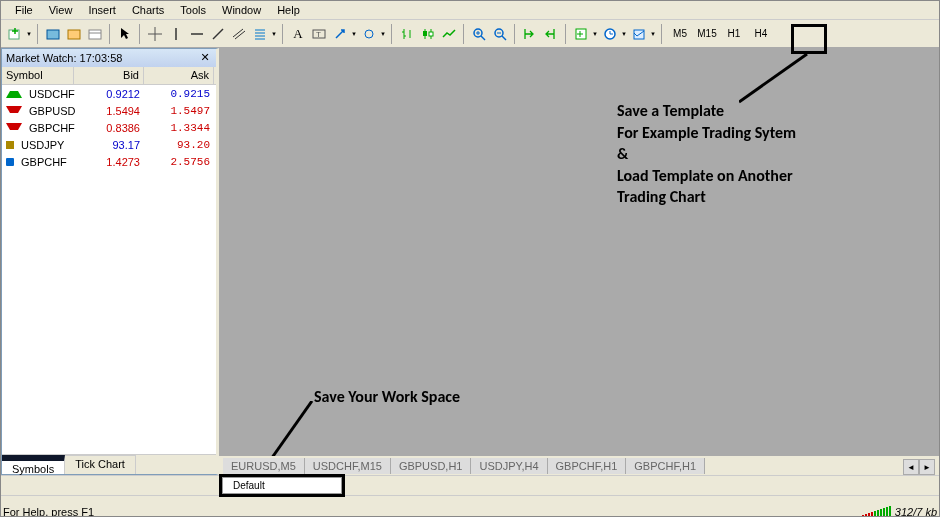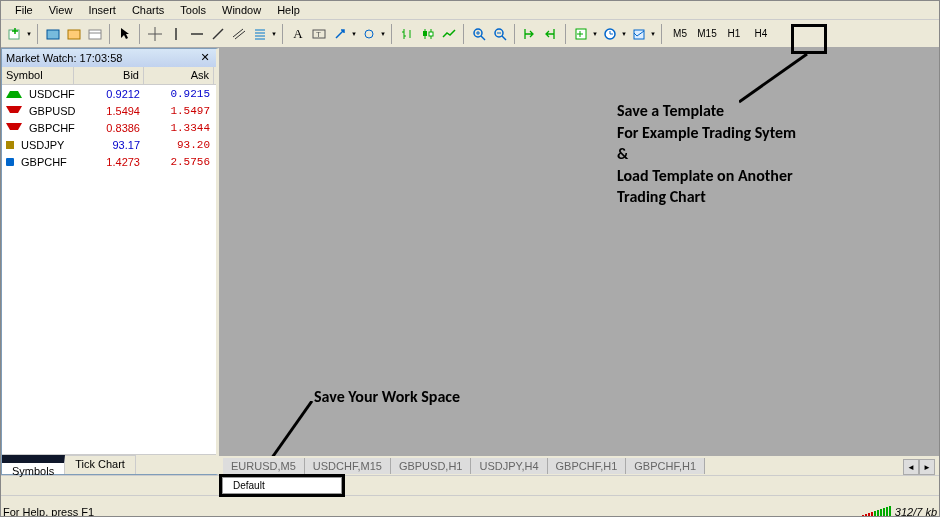--- a/index.html
+++ b/index.html
@@ -24,21 +24,21 @@
 .mw-row { display: flex; height: 17px; align-items: center; }
 .mw-row span { padding: 1px 4px; }
 .mw-sym { width: 72px; display: flex; align-items: center; gap: 3px; }
 .mw-sym-icon { width: 9px; height: 9px; display: inline-block; }
 .mw-bid { width: 70px; text-align: right; }
 .mw-ask { width: 70px; text-align: right; font-family: Liberation Mono, monospace; }
 .up { color: #0000cc; }
 .down { color: #cc0000; }
 .mw-body { flex: 1; background: #fff; }
 .mw-tabs { display: flex; height: 20px; background: #ece9d8; border-top: 1px solid #ccc; }
-.mw-tab { padding: 2px 10px; border-right: 1px solid #ccc; background: #fff; border-top: 8px solid #0f172a; font-size: 11px; }
+.mw-tab { padding: 2px 10px; border-right: 1px solid #ccc; background: #fff; border-top: 6px solid #0f172a; font-size: 11px; }
 .mw-tab.inactive { background: #ece9d8; border-top: 1px solid #ccc; }
 .chart-area { flex: 1; background: #aaa; position: relative; }
 .annot-text { position: absolute; font-family: Calibri, Arial, sans-serif; font-size: 16px; font-weight: bold; color: #000; line-height: 1.35; }
 .annot-box { position: absolute; border: 3px solid #000; }
 .chart-tabs { position: absolute; bottom: 0; left: 0; right: 0; height: 19px; background: #ece9d8; display: flex; align-items: center; padding-left: 4px; }
 .chart-tab { padding: 2px 8px; font-size: 11px; color: #666; border-right: 1px solid #aaa; background: #ddd; }
 .scroll-arr { width: 16px; height: 16px; background: #ddd; display: inline-flex; align-items: center; justify-content: center; font-size: 8px; border: 1px solid #aaa; }
 .chart-scroll { position: absolute; right: 4px; bottom: 0; display: flex; gap: 0; }
 .workspace-bar { height: 20px; background: #ece9d8; display: flex; align-items: center; border-top: 1px solid #ccc; }
 .ws-tab { padding: 2px 30px 2px 10px; border: 1px solid #999; background: #fff; font-size: 10px; margin-left: 0; }

